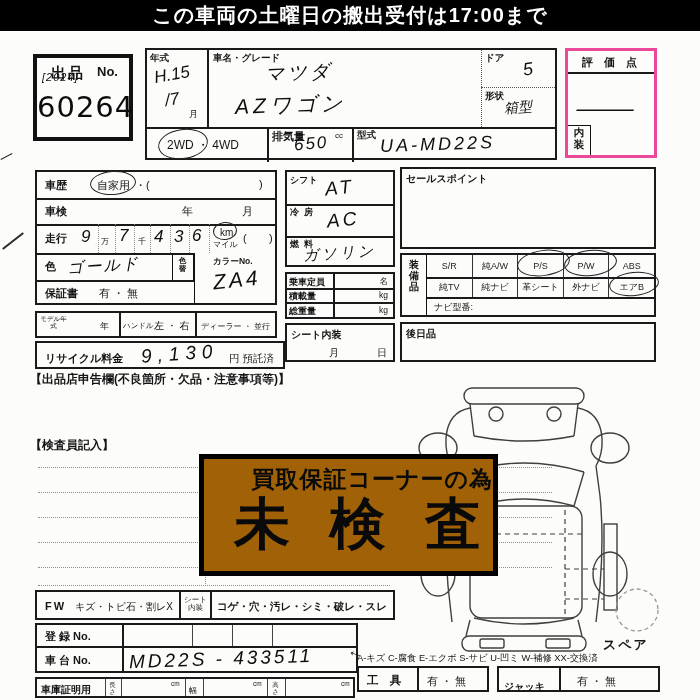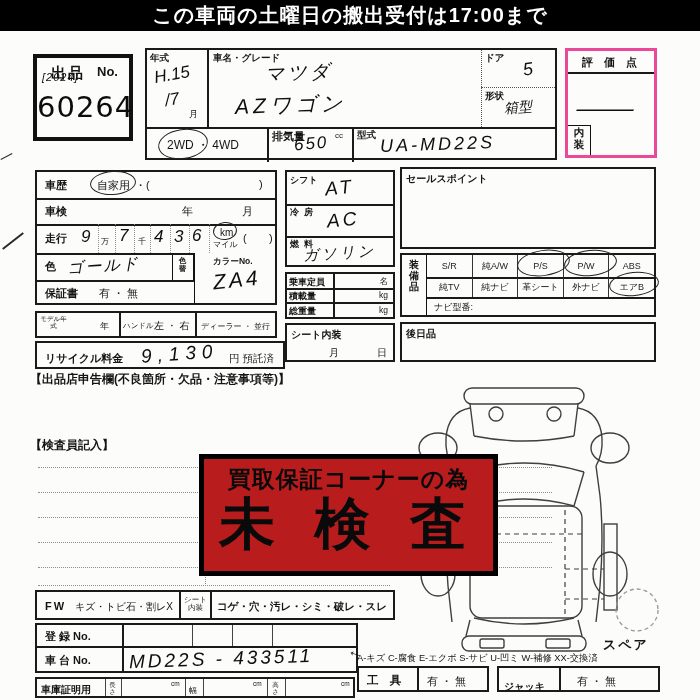--- a/index.html
+++ b/index.html
@@ -28,21 +28,21 @@
   .banner {
     position:absolute; left:0; top:0; width:700px; height:31px;
     background:#000; color:#fff; font-weight:bold; font-size:20px;
     text-align:center; line-height:30px; letter-spacing:1px;
   }
   .lot-box { left:33px; top:54px; width:100px; height:87px; border:4px solid #111; }
   .lot-num { position:absolute; left:0; top:32px; width:100%; text-align:center;
              font-size:29px; letter-spacing:1px; color:#0c0c0c; font-family:"DejaVu Sans", sans-serif; }
   .stamp {
     position:absolute; left:199px; top:454px; width:299px; height:122px;
-    border:5px solid #000; background:#b91c1c; z-index:6; text-align:center;
+    border:5px solid #000; background:#a16207; z-index:6; text-align:right;
   }
   .stamp-l1 { margin-top:5px; font-size:23px; font-weight:bold; letter-spacing:1px; color:#0a0a0a; }
   .stamp-l2 { font-size:56px; font-weight:bold; letter-spacing:12px; line-height:1.02; color:#0a0a0a; }
   .cellbg { background:#fcfcfa; }
   .eq-cell { border-left:1px solid #333; flex:1; text-align:right; font-size:9px; color:#222;
              display:flex; align-items:center; justify-content:center; }
   svg.car { position:absolute; left:408px; top:384px; z-index:1; }
 </style>
 </head>
 <body>

